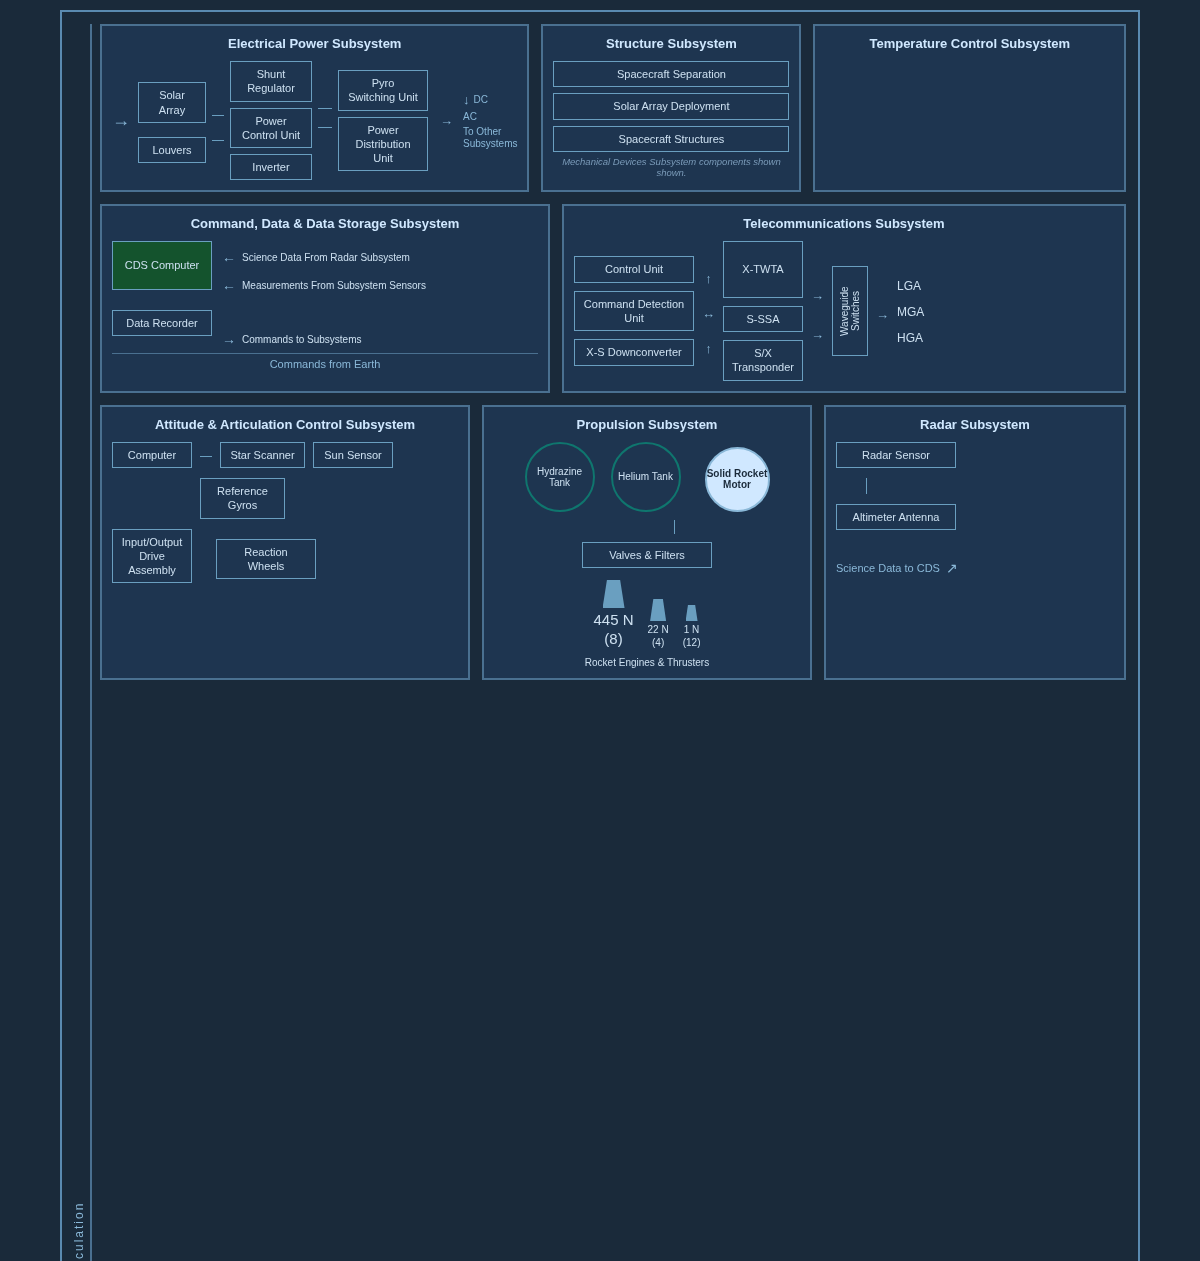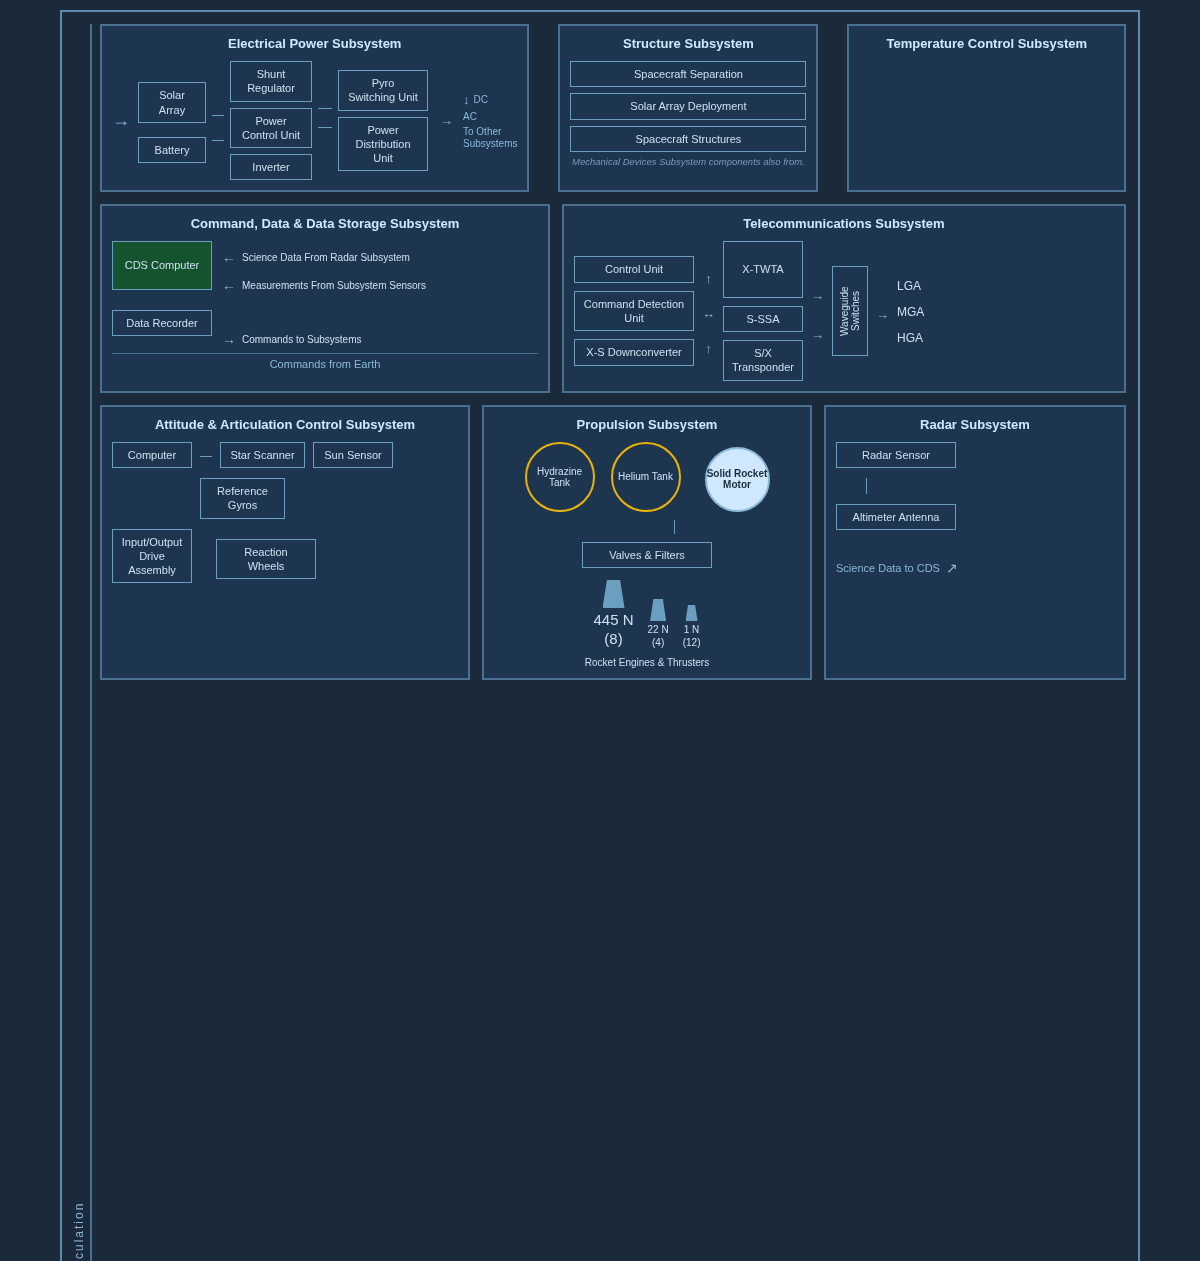--- a/index.html
+++ b/index.html
@@ -53,21 +53,21 @@
       padding: 5px 8px;
       text-align: center;
       font-size: 11px;
       color: #cde0f0;
       line-height: 1.3;
     }
 
     
     .top-row {
       display: flex;
-      gap: 21px;
+      gap: 4px;
       margin-bottom: 4px;
     }
 
     
     .eps-section {
       flex: 0 0 420px;
     }
 
     
     .structure-section {
@@ -124,21 +124,21 @@
     .aacs-section {
       flex: 0 0 370px;
     }
 
     
     .prop-section {
       flex: 0 0 330px;
     }
 
     .tank-circle {
-      border: 2px solid #eab308;
+      border: 2px solid #0f766e;
       background: #1e3550;
       border-radius: 50%;
       width: 70px;
       height: 70px;
       display: flex;
       align-items: center;
       justify-content: center;
       text-align: center;
       font-size: 10px;
       color: #cde0f0;
@@ -225,21 +225,21 @@
 
           <div style="display:flex;gap:6px;align-items:center;">
 
             <div style="font-size:18px;color:#8ab8d8;margin-right:2px;">→</div>
 
             <div style="display:flex;flex-direction:column;gap:14px;margin-top:4px;">
               <div class="comp-box" style="width:68px;">
                 <span>Solar Array</span>
               </div>
               <div class="comp-box" style="width:68px;">
-                <span>Battery</span>
+                <span>Louvers</span>
               </div>
             </div>
 
             <div style="display:flex;flex-direction:column;gap:14px;margin-top:4px;">
               <div style="border-top:1.5px solid #6a9fc0;width:12px;margin-top:10px;"></div>
               <div style="border-top:1.5px solid #6a9fc0;width:12px;margin-top:10px;"></div>
             </div>
 
             <div style="display:flex;flex-direction:column;gap:6px;">
               <div class="comp-box" style="width:82px;">
@@ -286,21 +286,21 @@
           </div>
         </div>
 
         <div class="section structure-section">
           <div class="section-title">Structure Subsystem</div>
           <div class="struct-list">
             <div class="comp-box">Spacecraft Separation</div>
             <div class="comp-box">Solar Array Deployment</div>
             <div class="comp-box">Spacecraft Structures</div>
           </div>
-          <div class="note-text">Mechanical Devices Subsystem components also from.</div>
+          <div class="note-text">Mechanical Devices Subsystem components shown shown.</div>
         </div>
 
         <div class="section temp-section">
           <div class="section-title">Temperature Control Subsystem</div>
         </div>
       </div>
 
       <div class="mid-row">
 
         <div class="section cds-section">

